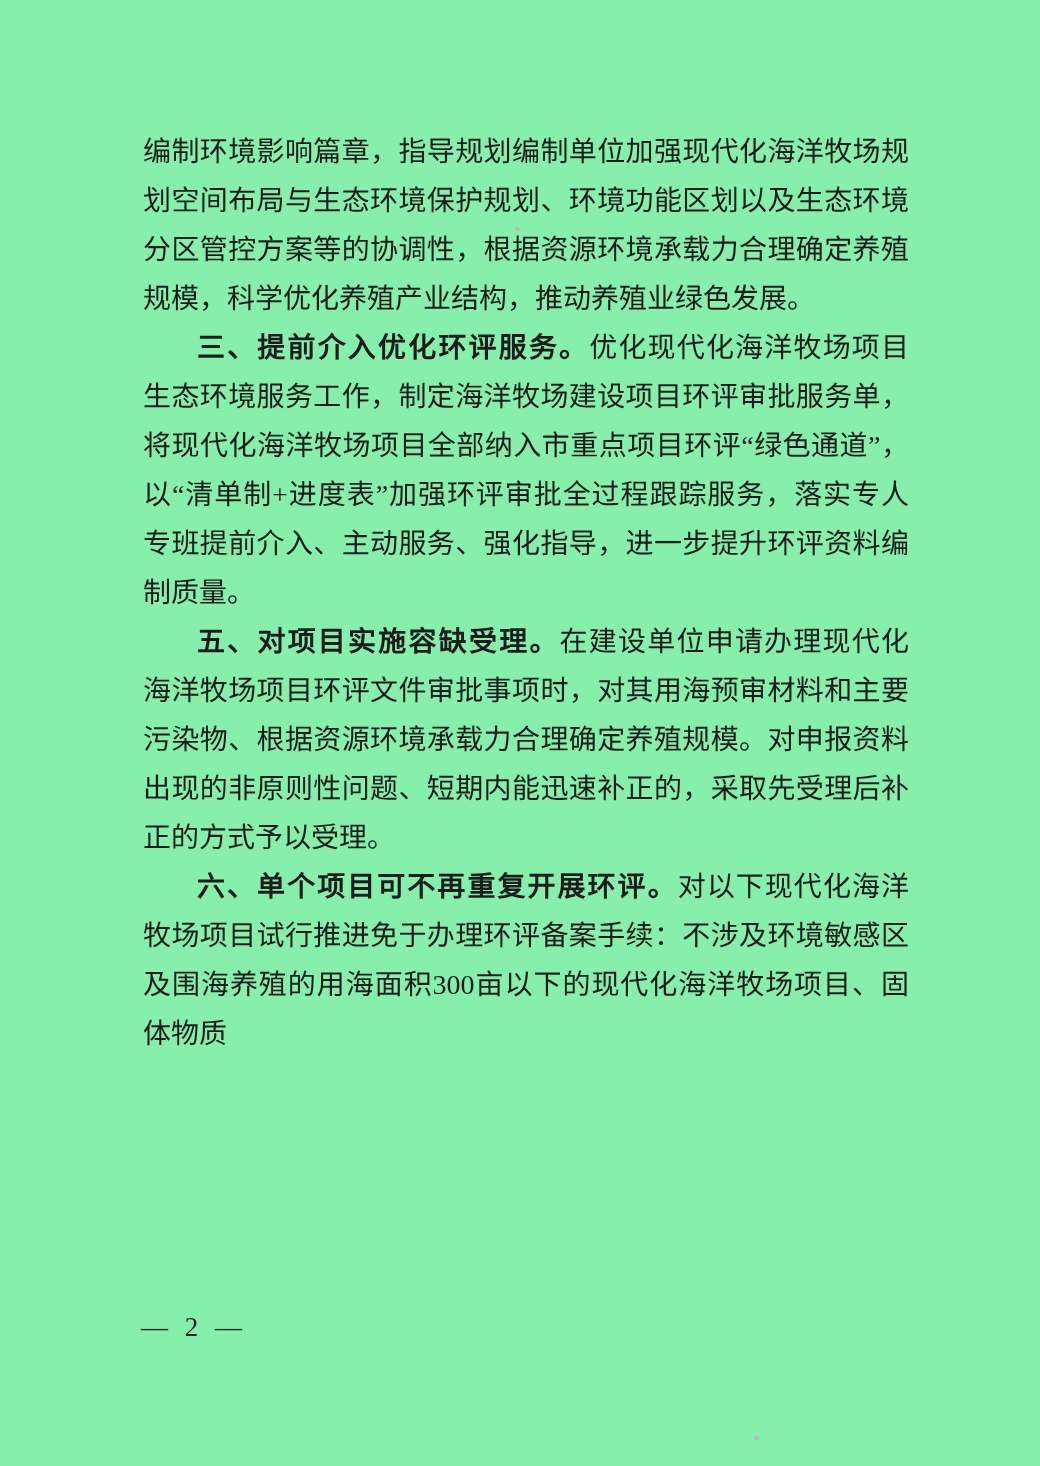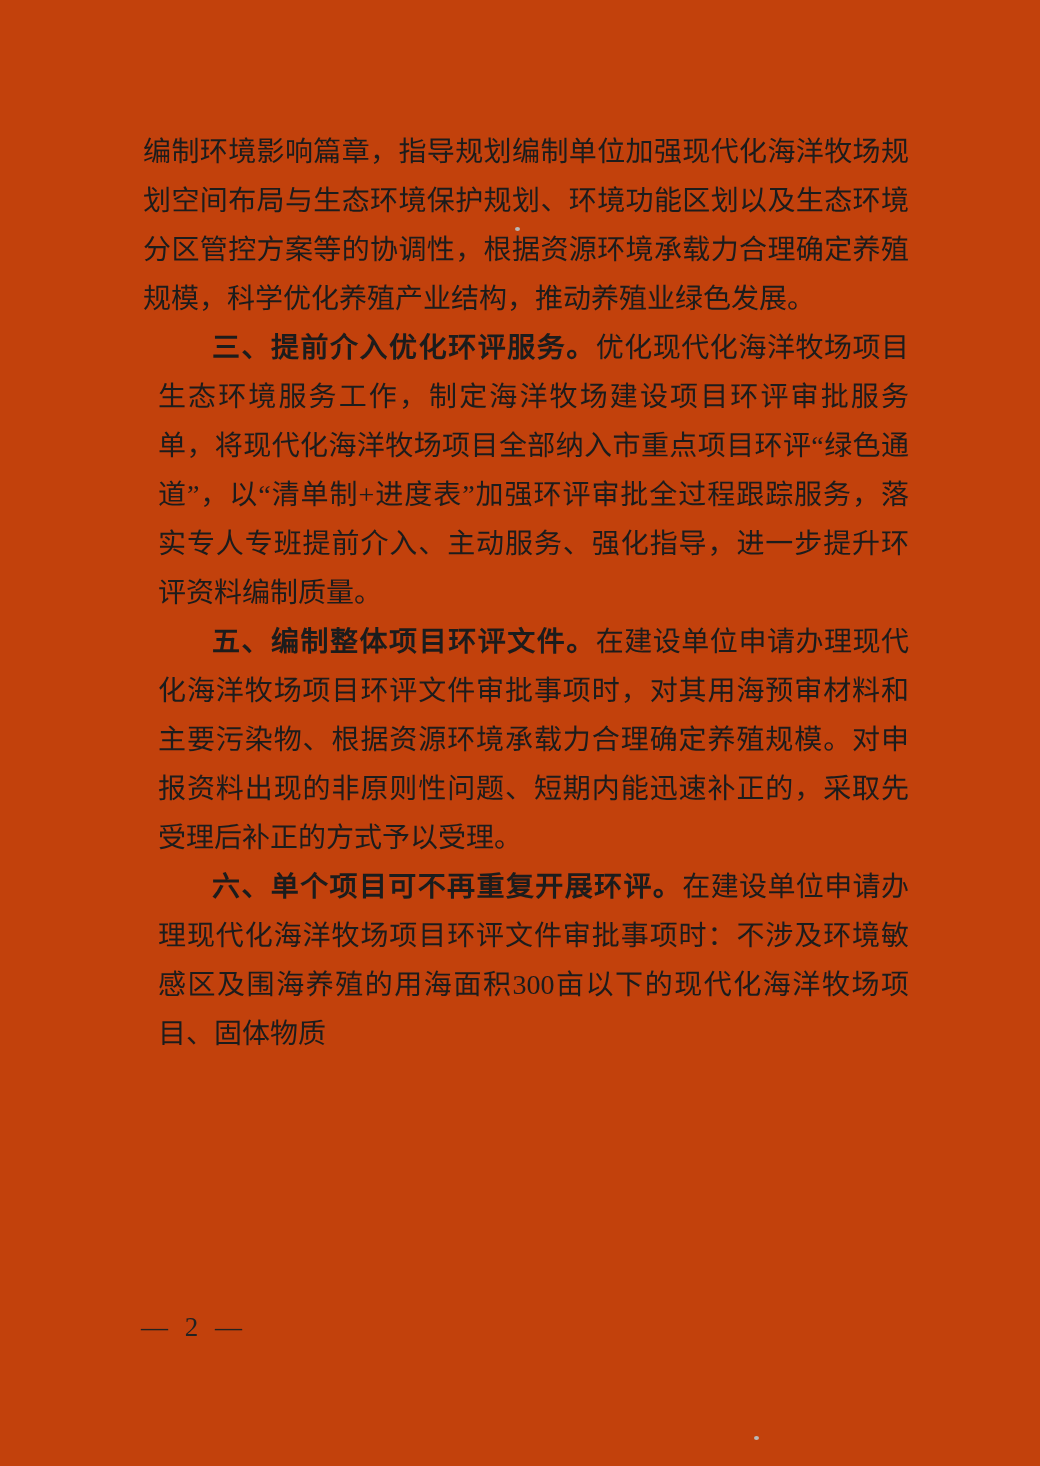--- a/index.html
+++ b/index.html
@@ -4,42 +4,41 @@
 <style>
   html, body {
     margin: 0;
     padding: 0;
     background: #ffffff;
   }
   .page {
     position: relative;
     width: 1040px;
     height: 1466px;
-    background: #c2410c;
+    background: #86efac;
     overflow: hidden;
     font-family: "Liberation Serif", serif;
   }
   .doc-body {
     position: absolute;
     left: 143px;
     top: 127px;
     width: 766px;
     color: #1c1c1c;
     font-size: 28px;
     line-height: 49px;
     text-align: justify;
     text-justify: inter-character;
   }
   p.para {
     margin: 0;
     padding: 0;
   }
   p.para.indent {
     text-indent: 54px;
-    margin-left: 15px;
   }
   .seg {
     font-weight: normal;
   }
   .seg-bold {
     font-weight: 700;
     font-family: "Liberation Sans", sans-serif;
     letter-spacing: 1px;
   }
   .footer-pagenum {
@@ -60,19 +59,19 @@
   .speck-1 { left: 515px; top: 227px; width: 5px; height: 4px; }
   .speck-2 { left: 754px; top: 1436px; width: 5px; height: 4px; }
 </style>
 </head>
 <body>
 
 <div class="page">
   <div class="doc-body">
       <p class="para"><span class="seg">编制环境影响篇章，指导规划编制单位加强现代化海洋牧场规划空间布局与生态环境保护规划、环境功能区划以及生态环境分区管控方案等的协调性，根据资源环境承载力合理确定养殖规模，科学优化养殖产业结构，推动养殖业绿色发展。</span></p>
       <p class="para indent"><span class="seg seg-bold">三、提前介入优化环评服务。</span><span class="seg">优化现代化海洋牧场项目生态环境服务工作，制定海洋牧场建设项目环评审批服务单，将现代化海洋牧场项目全部纳入市重点项目环评“绿色通道”，以“清单制+进度表”加强环评审批全过程跟踪服务，落实专人专班提前介入、主动服务、强化指导，进一步提升环评资料编制质量。</span></p>
-      <p class="para indent"><span class="seg seg-bold">五、编制整体项目环评文件。</span><span class="seg">在建设单位申请办理现代化海洋牧场项目环评文件审批事项时，对其用海预审材料和主要污染物、根据资源环境承载力合理确定养殖规模。对申报资料出现的非原则性问题、短期内能迅速补正的，采取先受理后补正的方式予以受理。</span></p>
-      <p class="para indent"><span class="seg seg-bold">六、单个项目可不再重复开展环评。</span><span class="seg">在建设单位申请办理现代化海洋牧场项目环评文件审批事项时：不涉及环境敏感区及围海养殖的用海面积300亩以下的现代化海洋牧场项目、固体物质</span></p>
+      <p class="para indent"><span class="seg seg-bold">五、对项目实施容缺受理。</span><span class="seg">在建设单位申请办理现代化海洋牧场项目环评文件审批事项时，对其用海预审材料和主要污染物、根据资源环境承载力合理确定养殖规模。对申报资料出现的非原则性问题、短期内能迅速补正的，采取先受理后补正的方式予以受理。</span></p>
+      <p class="para indent"><span class="seg seg-bold">六、单个项目可不再重复开展环评。</span><span class="seg">对以下现代化海洋牧场项目试行推进免于办理环评备案手续：不涉及环境敏感区及围海养殖的用海面积300亩以下的现代化海洋牧场项目、固体物质</span></p>
     </div>
   <div class="footer-pagenum">— 2 —</div>
   <div class="speck speck-1"></div>
   <div class="speck speck-2"></div>
 </div>
 
 </body></html>

